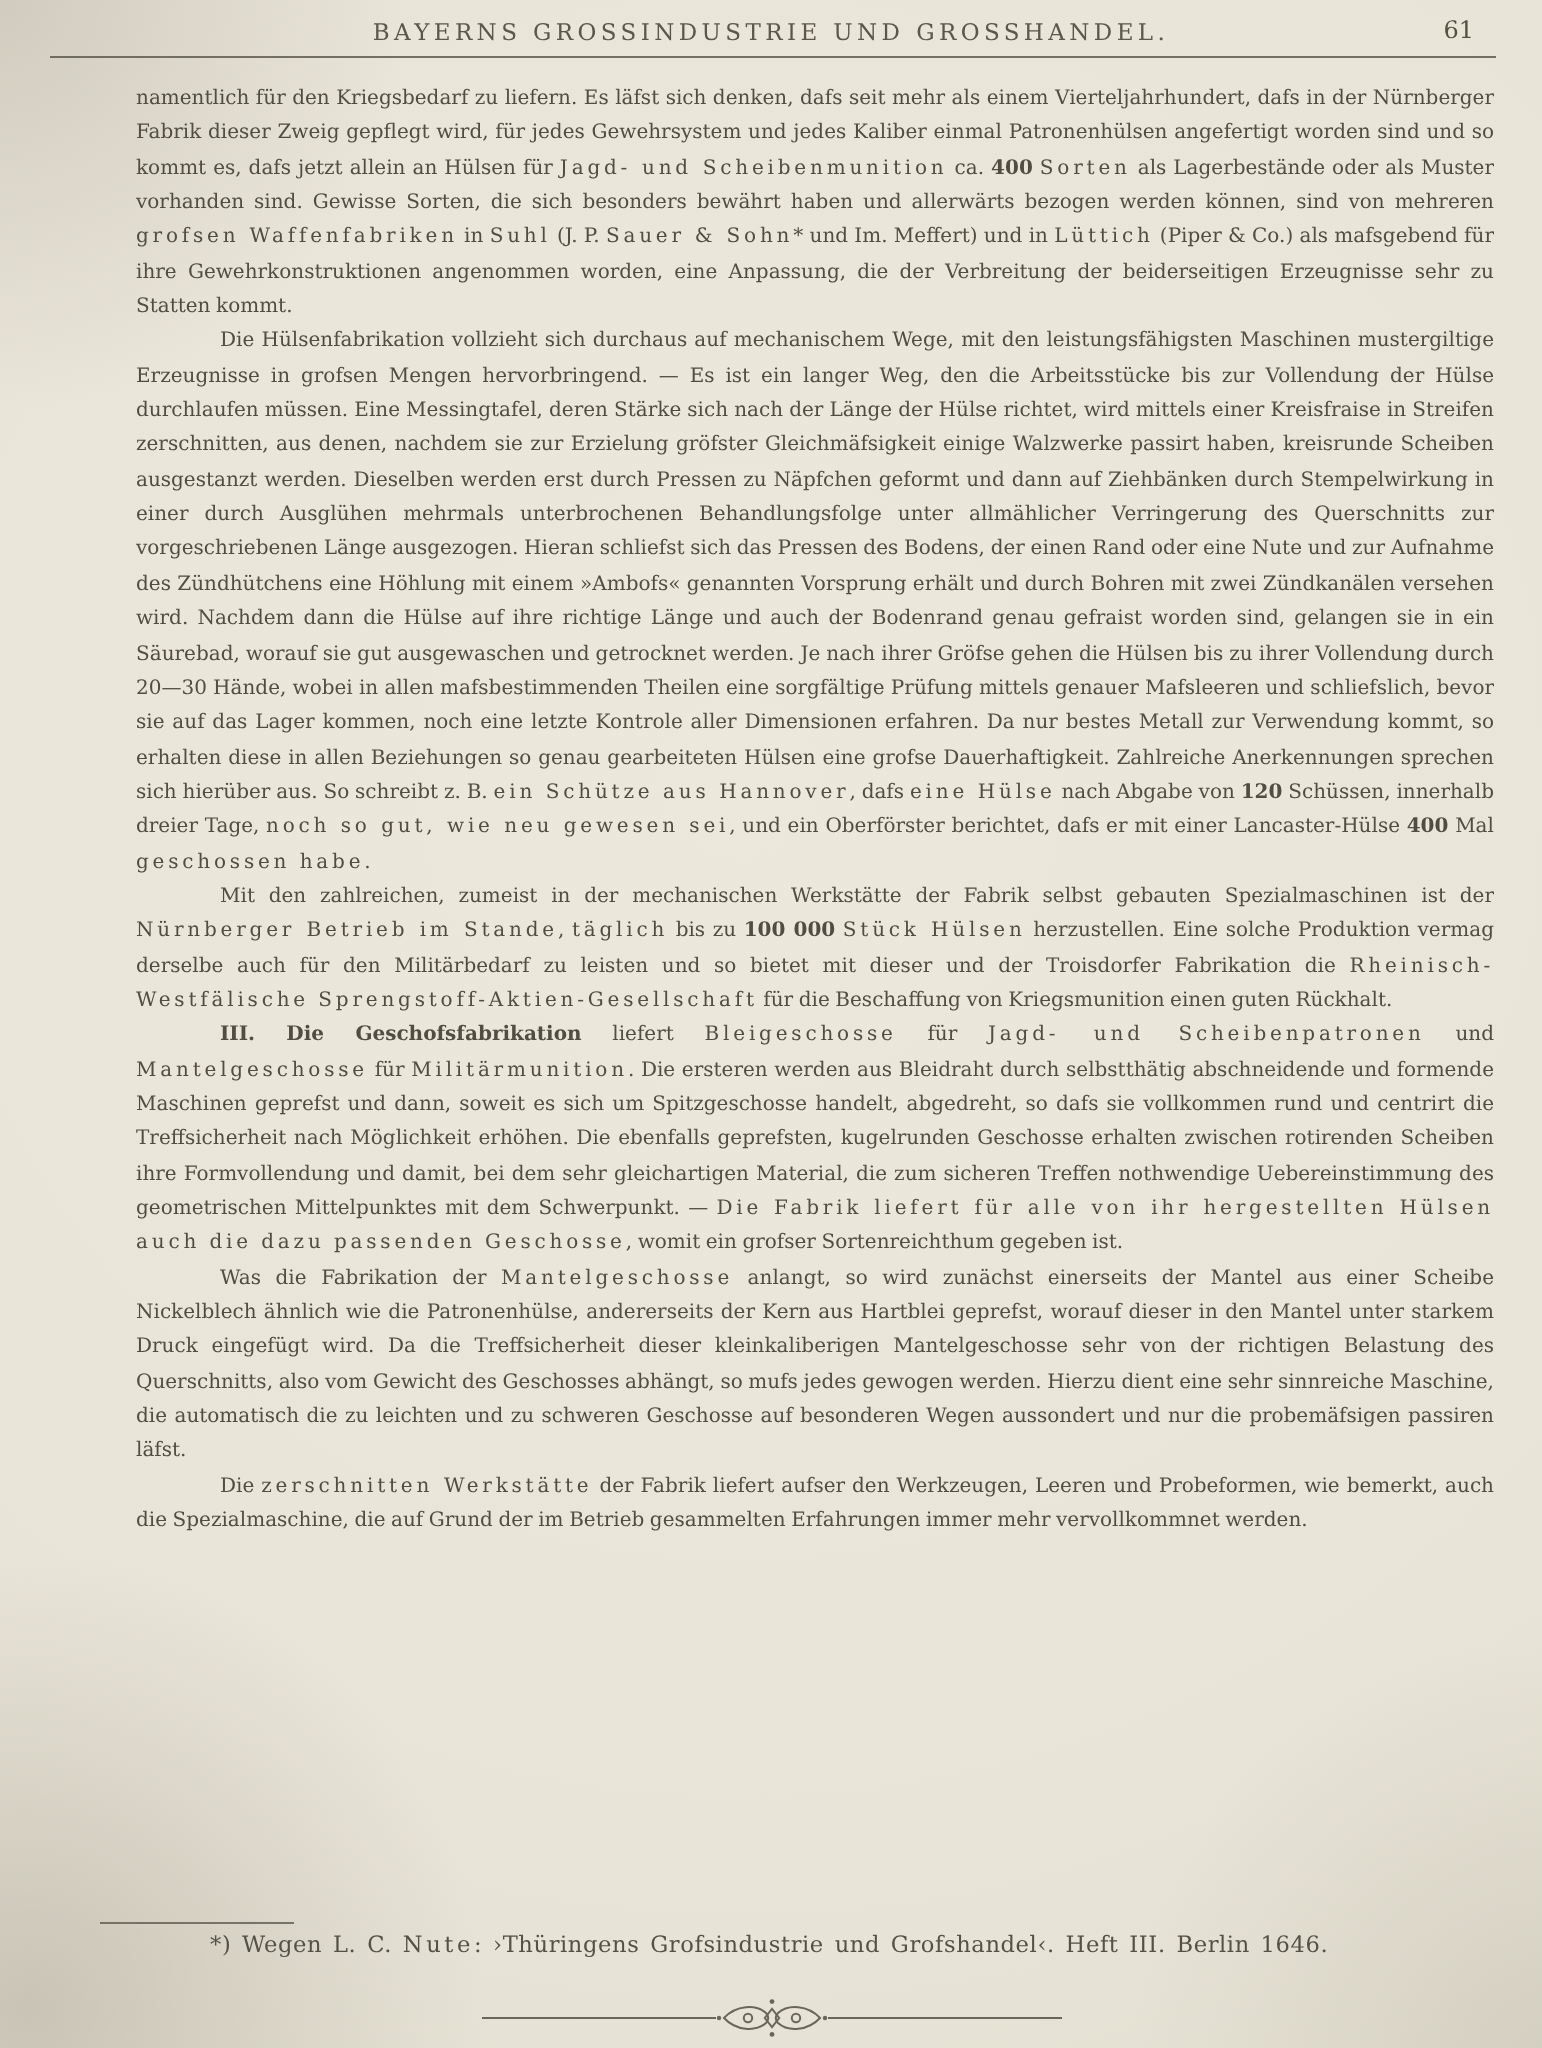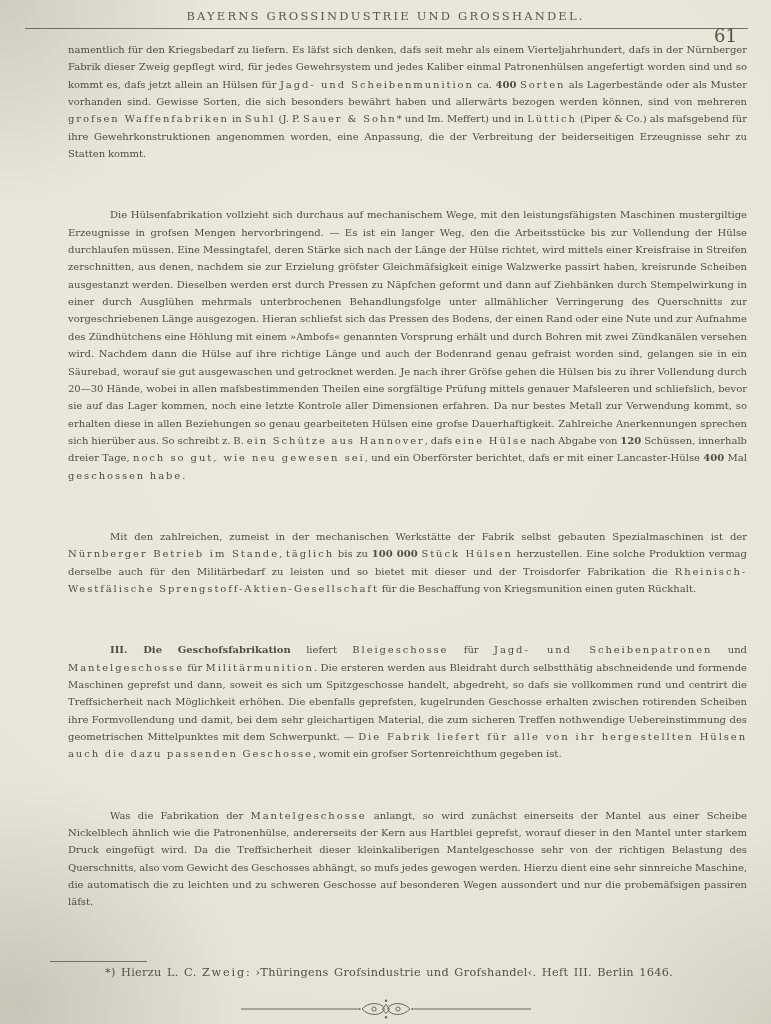--- a/index.html
+++ b/index.html
@@ -16,33 +16,33 @@
       radial-gradient(circle at 100% 100%, rgba(110,105,90,0.14), rgba(110,105,90,0) 16%),
       radial-gradient(ellipse 130% 95% at 48% 38%, #ece8db 0%, #e8e4d7 55%, #e2deD0 85%, #d9d5c6 100%);
     color:#4f4b41;
   }
   .running-head{
     position:absolute;top:9px;left:0;right:0;
     text-align:center;font-size:11.5px;letter-spacing:2.2px;
     color:#5b574c;white-space:nowrap;
   }
   .page-number{
-    position:absolute;top:25px;right:34px;font-size:18px;color:#55513f;
+    position:absolute;top:8px;right:34px;font-size:12px;color:#55513f;
   }
   .head-rule{
     position:absolute;top:28px;left:25px;right:23px;height:0;
     border-top:1.2px solid rgba(86,82,70,0.8);
   }
   .body-text{
     position:absolute;top:41px;left:68px;width:679px;height:916px;overflow:hidden;
     font-size:10px;line-height:17.35px;text-align:justify;
     word-spacing:-0.4px;color:#514d43;
   }
   .body-text p{margin:0;padding:0;}
-  .body-text p.indent{text-indent:42px;margin-top:44px;}
+  .body-text p.indent{text-indent:42px;}
   .sp{letter-spacing:1.9px;}
   .b{font-weight:bold;}
   .footnote-rule{
     position:absolute;top:961px;left:50px;width:97px;height:0;
     border-top:1px solid rgba(86,82,70,0.75);
   }
   .footnote{
     position:absolute;top:966px;left:105px;right:60px;
     font-size:11.3px;color:#555147;letter-spacing:0.3px;word-spacing:1.5px;
   }
@@ -64,21 +64,21 @@
   <div class="body-text" id="body-text">
       <p class="para"><span>namentlich für den Kriegsbedarf zu liefern.  Es läfst sich denken, dafs seit mehr als einem Vierteljahrhundert, dafs in der Nürnberger Fabrik dieser Zweig gepflegt wird, für jedes Gewehrsystem und jedes Kaliber einmal Patronenhülsen angefertigt worden sind und so kommt es, dafs jetzt allein an Hülsen für </span><span class="sp">Jagd- und Scheibenmunition</span><span> ca. </span><span class="b">400</span><span> </span><span class="sp">Sorten</span><span> als Lagerbestände oder als Muster vorhanden sind. Gewisse Sorten, die sich besonders bewährt haben und allerwärts bezogen werden können, sind von mehreren </span><span class="sp">grofsen Waffenfabriken</span><span> in </span><span class="sp">Suhl</span><span> (J. P. </span><span class="sp">Sauer &amp; Sohn</span><span>* und Im. Meffert) und in </span><span class="sp">Lüttich</span><span> (Piper &amp; Co.) als mafsgebend für ihre Gewehrkonstruktionen angenommen worden, eine Anpassung, die der Verbreitung der beiderseitigen Erzeugnisse sehr zu Statten kommt.</span></p>
       <p class="para indent"><span>Die Hülsenfabrikation vollzieht sich durchaus auf mechanischem Wege, mit den leistungsfähigsten Maschinen mustergiltige Erzeugnisse in grofsen Mengen hervorbringend. — Es ist ein langer Weg, den die Arbeitsstücke bis zur Vollendung der Hülse durchlaufen müssen.  Eine Messingtafel, deren Stärke sich nach der Länge der Hülse richtet, wird mittels einer Kreisfraise in Streifen zerschnitten, aus denen, nachdem sie zur Erzielung gröfster Gleichmäfsigkeit einige Walzwerke passirt haben, kreisrunde Scheiben ausgestanzt werden.  Dieselben werden erst durch Pressen zu Näpfchen geformt und dann auf Ziehbänken durch Stempelwirkung in einer durch Ausglühen mehrmals unterbrochenen Behandlungsfolge unter allmählicher Verringerung des Querschnitts zur vorgeschriebenen Länge ausgezogen.  Hieran schliefst sich das Pressen des Bodens, der einen Rand oder eine Nute und zur Aufnahme des Zündhütchens eine Höhlung mit einem »Ambofs« genannten Vorsprung erhält und durch Bohren mit zwei Zündkanälen versehen wird.  Nachdem dann die Hülse auf ihre richtige Länge und auch der Bodenrand genau gefraist worden sind, gelangen sie in ein Säurebad, worauf sie gut ausgewaschen und getrocknet werden.  Je nach ihrer Gröfse gehen die Hülsen bis zu ihrer Vollendung durch 20—30 Hände, wobei in allen mafsbestimmenden Theilen eine sorgfältige Prüfung mittels genauer Mafsleeren und schliefslich, bevor sie auf das Lager kommen, noch eine letzte Kontrole aller Dimensionen erfahren.  Da nur bestes Metall zur Verwendung kommt, so erhalten diese in allen Beziehungen so genau gearbeiteten Hülsen eine grofse Dauerhaftigkeit.  Zahlreiche Anerkennungen sprechen sich hierüber aus.  So schreibt z. B. </span><span class="sp">ein Schütze aus Hannover</span><span>, dafs </span><span class="sp">eine Hülse</span><span> nach Abgabe von </span><span class="b">120</span><span> Schüssen, innerhalb dreier Tage, </span><span class="sp">noch so gut, wie neu gewesen sei</span><span>, und ein Oberförster berichtet, dafs er mit einer Lancaster-Hülse </span><span class="b">400</span><span> Mal </span><span class="sp">geschossen habe</span><span>.</span></p>
       <p class="para indent"><span>Mit den zahlreichen, zumeist in der mechanischen Werkstätte der Fabrik selbst gebauten Spezialmaschinen ist der </span><span class="sp">Nürnberger Betrieb im Stande</span><span>, </span><span class="sp">täglich</span><span> bis zu </span><span class="b">100 000</span><span> </span><span class="sp">Stück Hülsen</span><span> herzustellen. Eine solche Produktion vermag derselbe auch für den Militärbedarf zu leisten und so bietet mit dieser und der Troisdorfer Fabrikation die </span><span class="sp">Rheinisch-Westfälische Sprengstoff-Aktien-Gesellschaft</span><span> für die Beschaffung von Kriegsmunition einen guten Rückhalt.</span></p>
       <p class="para indent"><span class="b">III. Die Geschofsfabrikation</span><span> liefert </span><span class="sp">Bleigeschosse</span><span> für </span><span class="sp">Jagd- und Scheibenpatronen</span><span> und </span><span class="sp">Mantelgeschosse</span><span> für </span><span class="sp">Militärmunition</span><span>.  Die ersteren werden aus Bleidraht durch selbstthätig abschneidende und formende Maschinen geprefst und dann, soweit es sich um Spitzgeschosse handelt, abgedreht, so dafs sie vollkommen rund und centrirt die Treffsicherheit nach Möglichkeit erhöhen.  Die ebenfalls geprefsten, kugelrunden Geschosse erhalten zwischen rotirenden Scheiben ihre Formvollendung und damit, bei dem sehr gleichartigen Material, die zum sicheren Treffen nothwendige Uebereinstimmung des geometrischen Mittelpunktes mit dem Schwerpunkt. — </span><span class="sp">Die Fabrik liefert für alle von ihr hergestellten Hülsen auch die dazu passenden Geschosse</span><span>, womit ein grofser Sortenreichthum gegeben ist.</span></p>
       <p class="para indent"><span>Was die Fabrikation der </span><span class="sp">Mantelgeschosse</span><span> anlangt, so wird zunächst einerseits der Mantel aus einer Scheibe Nickelblech ähnlich wie die Patronenhülse, andererseits der Kern aus Hartblei geprefst, worauf dieser in den Mantel unter starkem Druck eingefügt wird.  Da die Treffsicherheit dieser kleinkaliberigen Mantelgeschosse sehr von der richtigen Belastung des Querschnitts, also vom Gewicht des Geschosses abhängt, so mufs jedes gewogen werden.  Hierzu dient eine sehr sinnreiche Maschine, die automatisch die zu leichten und zu schweren Geschosse auf besonderen Wegen aussondert und nur die probemäfsigen passiren läfst.</span></p>
       <p class="para indent"><span>Die </span><span class="sp">zerschnitten Werkstätte</span><span> der Fabrik liefert aufser den Werkzeugen, Leeren und Probeformen, wie bemerkt, auch die Spezialmaschine, die auf Grund der im Betrieb gesammelten Erfahrungen immer mehr vervollkommnet werden.</span></p>
     </div>
 
   <div class="footnote-rule"></div>
-  <div class="footnote" id="footnote"><span>*) Hierzu L. C. </span><span class="sp">Zweig</span><span>: ›Thüringens Grofsindustrie und Grofshandel‹.  Heft III.  Berlin 1646.</span></div>
+  <div class="footnote" id="footnote"><span>*) Wegen L. C. </span><span class="sp">Nute</span><span>: ›Thüringens Grofsindustrie und Grofshandel‹.  Heft III.  Berlin 1646.</span></div>
 
   <svg class="tailpiece" viewBox="0 0 290 20" xmlns="http://www.w3.org/2000/svg">
     <g stroke="#6a665a" fill="none" stroke-width="1">
       <line x1="0" y1="10" x2="117" y2="10"></line>
       <line x1="173" y1="10" x2="290" y2="10"></line>
       <path d="M121 10 C127 3.5, 137 3, 142 7.5 C143.6 9.3, 143.6 10.7, 142 12.5 C137 17, 127 16.5, 121 10 Z"></path>
       <circle cx="133" cy="10" r="2.1"></circle>
       <path d="M169 10 C163 3.5, 153 3, 148 7.5 C146.4 9.3, 146.4 10.7, 148 12.5 C153 17, 163 16.5, 169 10 Z"></path>
       <circle cx="157" cy="10" r="2.1"></circle>
       <path d="M145 5.4 L148.6 10 L145 14.6 L141.4 10 Z"></path>

